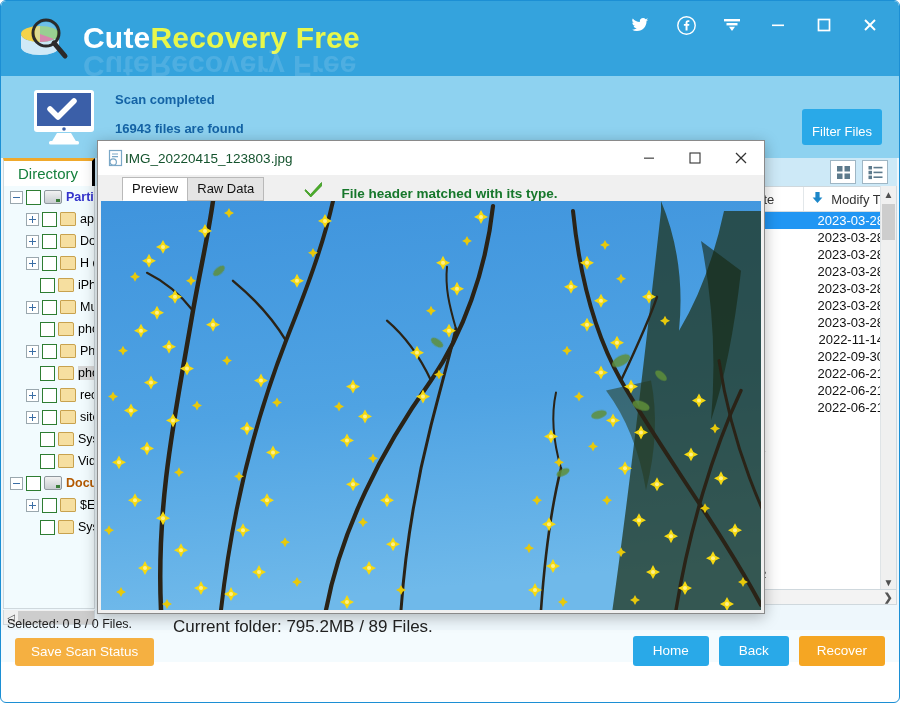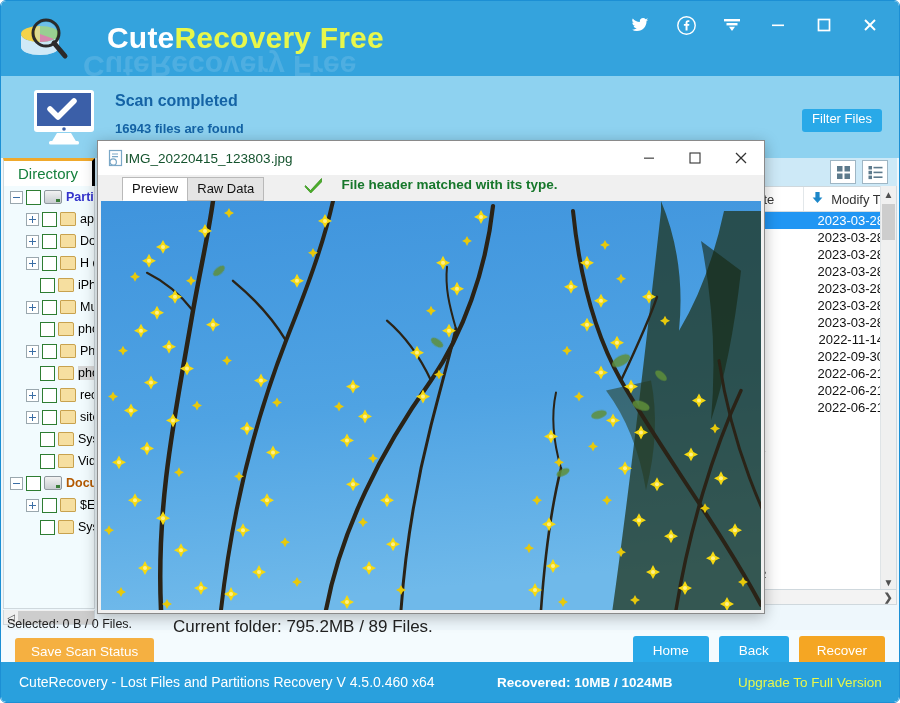--- a/index.html
+++ b/index.html
@@ -29,21 +29,21 @@
   }
   .brand-wrap {
     position: absolute; left: 14px; top: 8px;
     display: flex; align-items: center; gap: 10px;
   }
   .logo-icon { width: 58px; height: 58px; position: relative; }
   .brand-text {
     font-size: 30px; font-weight: bold; letter-spacing: 0.2px;
     white-space: nowrap;
   }
-  .brand-text .b1 { color: #ffffff; margin-left: 24px; }
+  .brand-text .b1 { color: #ffffff; }
   .brand-text .b2 { color: #e8f74b; }
   .brand-reflect {
     position: absolute; left: 82px; top: 48px;
     font-size: 30px; font-weight: bold;
     color: rgba(255,255,255,0.13);
     transform: scaleY(-1);
     white-space: nowrap;
     pointer-events: none;
   }
   .win-ctrls {
@@ -61,31 +61,31 @@
   .status-bar {
     position: absolute; top: 75px; left: 0; right: 0; height: 82px;
     background: #8ed2f0;
   }
   .monitor-icon {
     position: absolute; left: 30px; top: 13px;
     width: 66px; height: 56px;
   }
   .status-title {
     position: absolute; left: 114px; top: 16px;
-    font-size: 16px; font-weight: bold; color: #1463a5;
+    font-size: 13px; font-weight: bold; color: #1463a5;
   }
   .status-sub {
     position: absolute; left: 114px; top: 45px;
     font-size: 13px; font-weight: bold; color: #1463a5;
   }
   .filter-btn {
     position: absolute; right: 17px; top: 33px;
     background: #29a9e8; color: #fff;
     font-size: 13px;
-    padding: 2px 10px 6px;
+    padding: 15px 10px 6px;
     border: none; border-radius: 3px;
     cursor: pointer;
     font-family: "Liberation Sans", sans-serif;
   }
 
   
   .body-area {
     position: absolute; top: 157px; left: 0; right: 0; bottom: 72px;
     background: #eef7fc;
   }
@@ -367,21 +367,21 @@
     font-size: 13px; color: #111;
     padding: 3px 9px 4px;
     border: 1px solid #b9b9b9;
     background: #e4e4e4;
     cursor: pointer;
     margin-right: -1px;
   }
   .dlg-tab.active { background: #ffffff; border-bottom-color: #ffffff; }
   .hdr-msg {
     position: absolute; left: 0; right: 0; top: 36px; height: 24px;
-    display: flex; align-items: flex-start; justify-content: center;
+    display: flex; align-items: flex-end; justify-content: center;
     gap: 18px;
     font-size: 13.5px; font-weight: bold; color: #16772b;
     pointer-events: none;
   }
   .dlg-photo {
     position: absolute; left: 3px; right: 3px; top: 60px; bottom: 3px;
     overflow: hidden;
     background: #4a9fe0;
   }
   .dlg-photo svg { display: block; width: 100%; height: 100%; }
@@ -668,25 +668,20 @@
     <div class="sel-text">Selected: 0 B / 0 Files.</div>
     <div class="cur-text">Current folder: 795.2MB / 89 Files.</div>
     <button class="btn btn-save">Save Scan Status</button>
     <div class="footer-btns">
       <button class="btn btn-home">Home</button>
       <button class="btn btn-back">Back</button>
       <button class="btn btn-recover">Recover</button>
     </div>
   </div>
 
-  <div class="footer-blue">
-    <div class="fb-left">CuteRecovery - Lost Files and Partitions Recovery  V 4.5.0.460 x64</div>
-    <div class="fb-mid">Recovered: 10MB / 1024MB</div>
-    <div class="fb-right">Upgrade To Full Version</div>
-  </div>
 
   <div class="dialog">
     <div class="dlg-title">
       <span class="dlg-ficon">
         <svg width="18" height="18" viewBox="0 0 18 18">
           <rect x="2.5" y="1.5" width="12" height="15" fill="#ffffff" stroke="#7aa7c7" stroke-width="1.2"></rect>
           <line x1="5" y1="5" x2="11" y2="5" stroke="#7aa7c7" stroke-width="1.1"></line>
           <line x1="5" y1="7.6" x2="11" y2="7.6" stroke="#7aa7c7" stroke-width="1.1"></line>
           <circle cx="6.2" cy="13" r="3.2" fill="#ffffff" stroke="#7aa7c7" stroke-width="1.2"></circle>
         </svg>

